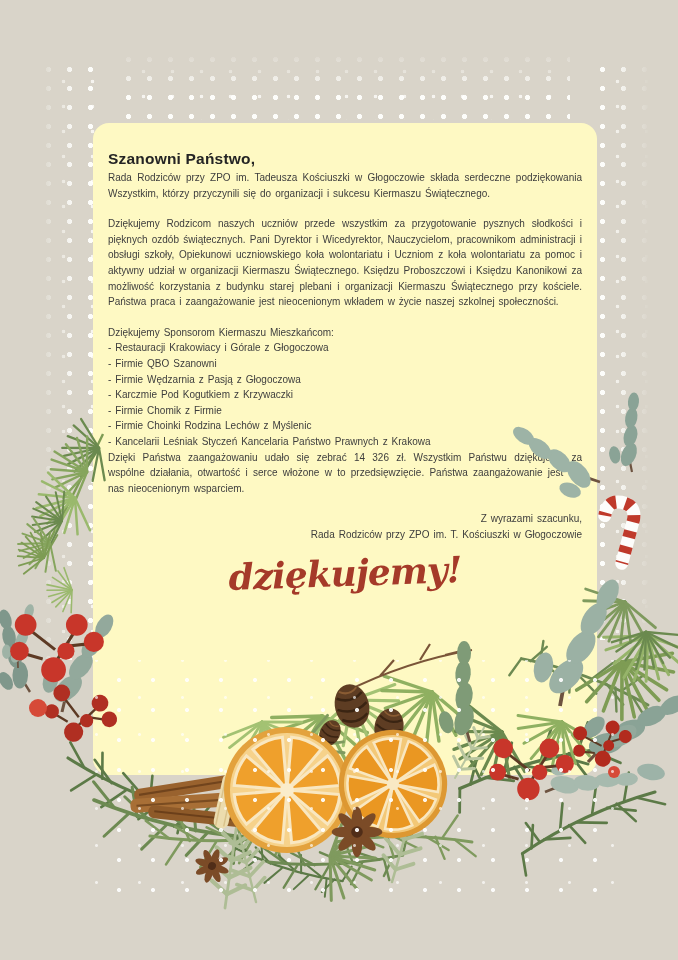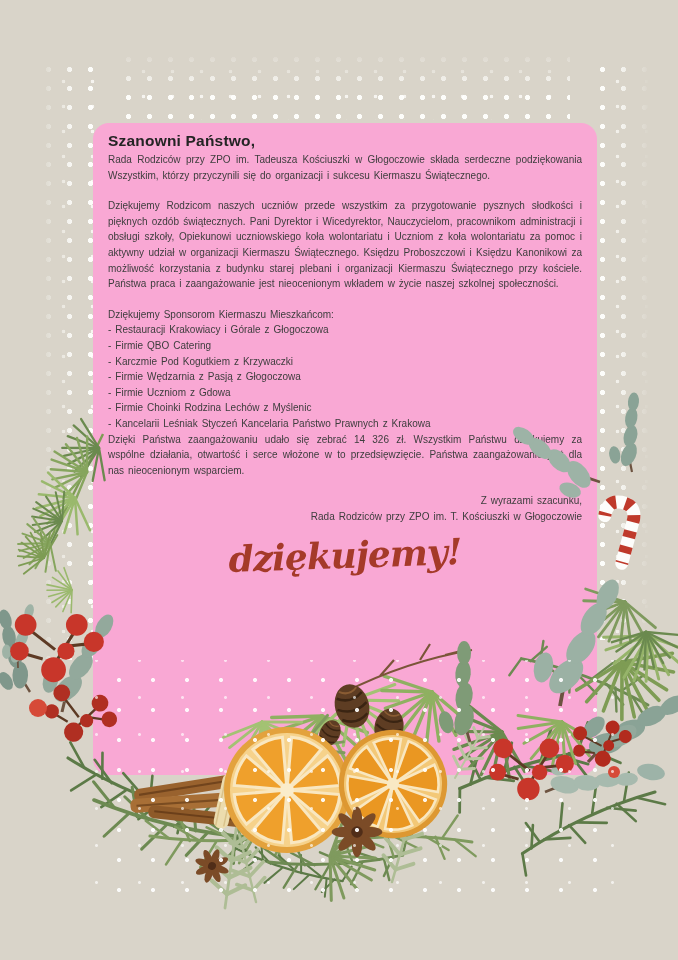--- a/index.html
+++ b/index.html
@@ -25,22 +25,22 @@
     -webkit-mask-image:linear-gradient(to left,transparent,#000 65%);
             mask-image:linear-gradient(to left,transparent,#000 65%);}
   .sparkles{left:95px;top:660px;width:520px;height:250px;z-index:4;
     background-image:
       radial-gradient(circle, rgba(255,255,255,.9) 1.8px, transparent 2.3px),
       radial-gradient(circle, rgba(255,255,255,.65) 1.2px, transparent 1.7px);
     background-size:34px 30px, 43px 37px;
     background-position:7px 5px, 23px 19px;}
   .card{
     position:absolute;left:93px;top:123px;width:504px;height:652px;
-    background:#f9a8d4;border-radius:16px;z-index:2;
-    padding:9px 15px;box-sizing:border-box;
+    background:#fef9c3;border-radius:16px;z-index:2;
+    padding:27px 15px;box-sizing:border-box;
   }
   .card h1{
     font-size:15.5px;line-height:18px;margin:0 0 2px;color:#242424;
     font-weight:bold;letter-spacing:.2px;
   }
   .card p, .card .line{
     font-size:10px;line-height:15.6px;color:#3d3d3d;
     text-align:justify;margin:0;word-spacing:1.2px;
   }
   .gap{margin-bottom:15px !important;}
@@ -61,24 +61,24 @@
 <div class="dotband dots-right"></div>
 
 <div class="card">
   <h1>Szanowni Państwo,</h1>
   <p class="gap">Rada Rodziców przy ZPO im. Tadeusza Kościuszki w Głogoczowie składa serdeczne podziękowania Wszystkim, którzy przyczynili się do organizacji i sukcesu Kiermaszu Świątecznego.</p>
   <p class="gap">Dziękujemy Rodzicom naszych uczniów przede wszystkim za przygotowanie pysznych słodkości i pięknych ozdób świątecznych. Pani Dyrektor i Wicedyrektor, Nauczycielom, pracownikom administracji i obsługi szkoły, Opiekunowi uczniowskiego koła wolontariatu i Uczniom z koła wolontariatu za pomoc i aktywny udział w organizacji Kiermaszu Świątecznego. Księdzu Proboszczowi i Księdzu Kanonikowi za możliwość korzystania z budynku starej plebani i organizacji Kiermaszu Świątecznego przy kościele. Państwa praca i zaangażowanie jest nieocenionym wkładem w życie naszej szkolnej społeczności.</p>
 
   <div>
     <div class="line">Dziękujemy Sponsorom Kiermaszu Mieszkańcom:</div>
     <div class="line">- Restauracji Krakowiacy i Górale z Głogoczowa</div>
-    <div class="line">- Firmie QBO Catering</div>
+    <div class="line">- Firmie QBO Szanowni</div>
+    <div class="line">- Firmie Wędzarnia z Pasją z Głogoczowa</div>
     <div class="line">- Karczmie Pod Kogutkiem z Krzywaczki</div>
-    <div class="line">- Firmie Wędzarnia z Pasją z Głogoczowa</div>
-    <div class="line">- Firmie Uczniom z Gdowa</div>
+    <div class="line">- Firmie Chomik z Firmie</div>
     <div class="line">- Firmie Choinki Rodzina Lechów z Myślenic</div>
     <div class="line">- Kancelarii Leśniak Styczeń Kancelaria Państwo Prawnych z Krakowa</div>
   </div>
 
   <p>Dzięki Państwa zaangażowaniu udało się zebrać 14 326 zł. Wszystkim Państwu dziękujemy za wspólne działania, otwartość i serce włożone w to przedsięwzięcie. Państwa zaangażowanie jest dla nas nieocenionym wsparciem.</p>
 
   <div class="closing-block">
     <div class="line">Z wyrazami szacunku,</div>
     <div class="line">Rada Rodziców przy ZPO im. T. Kościuszki w Głogoczowie</div>
   </div>

